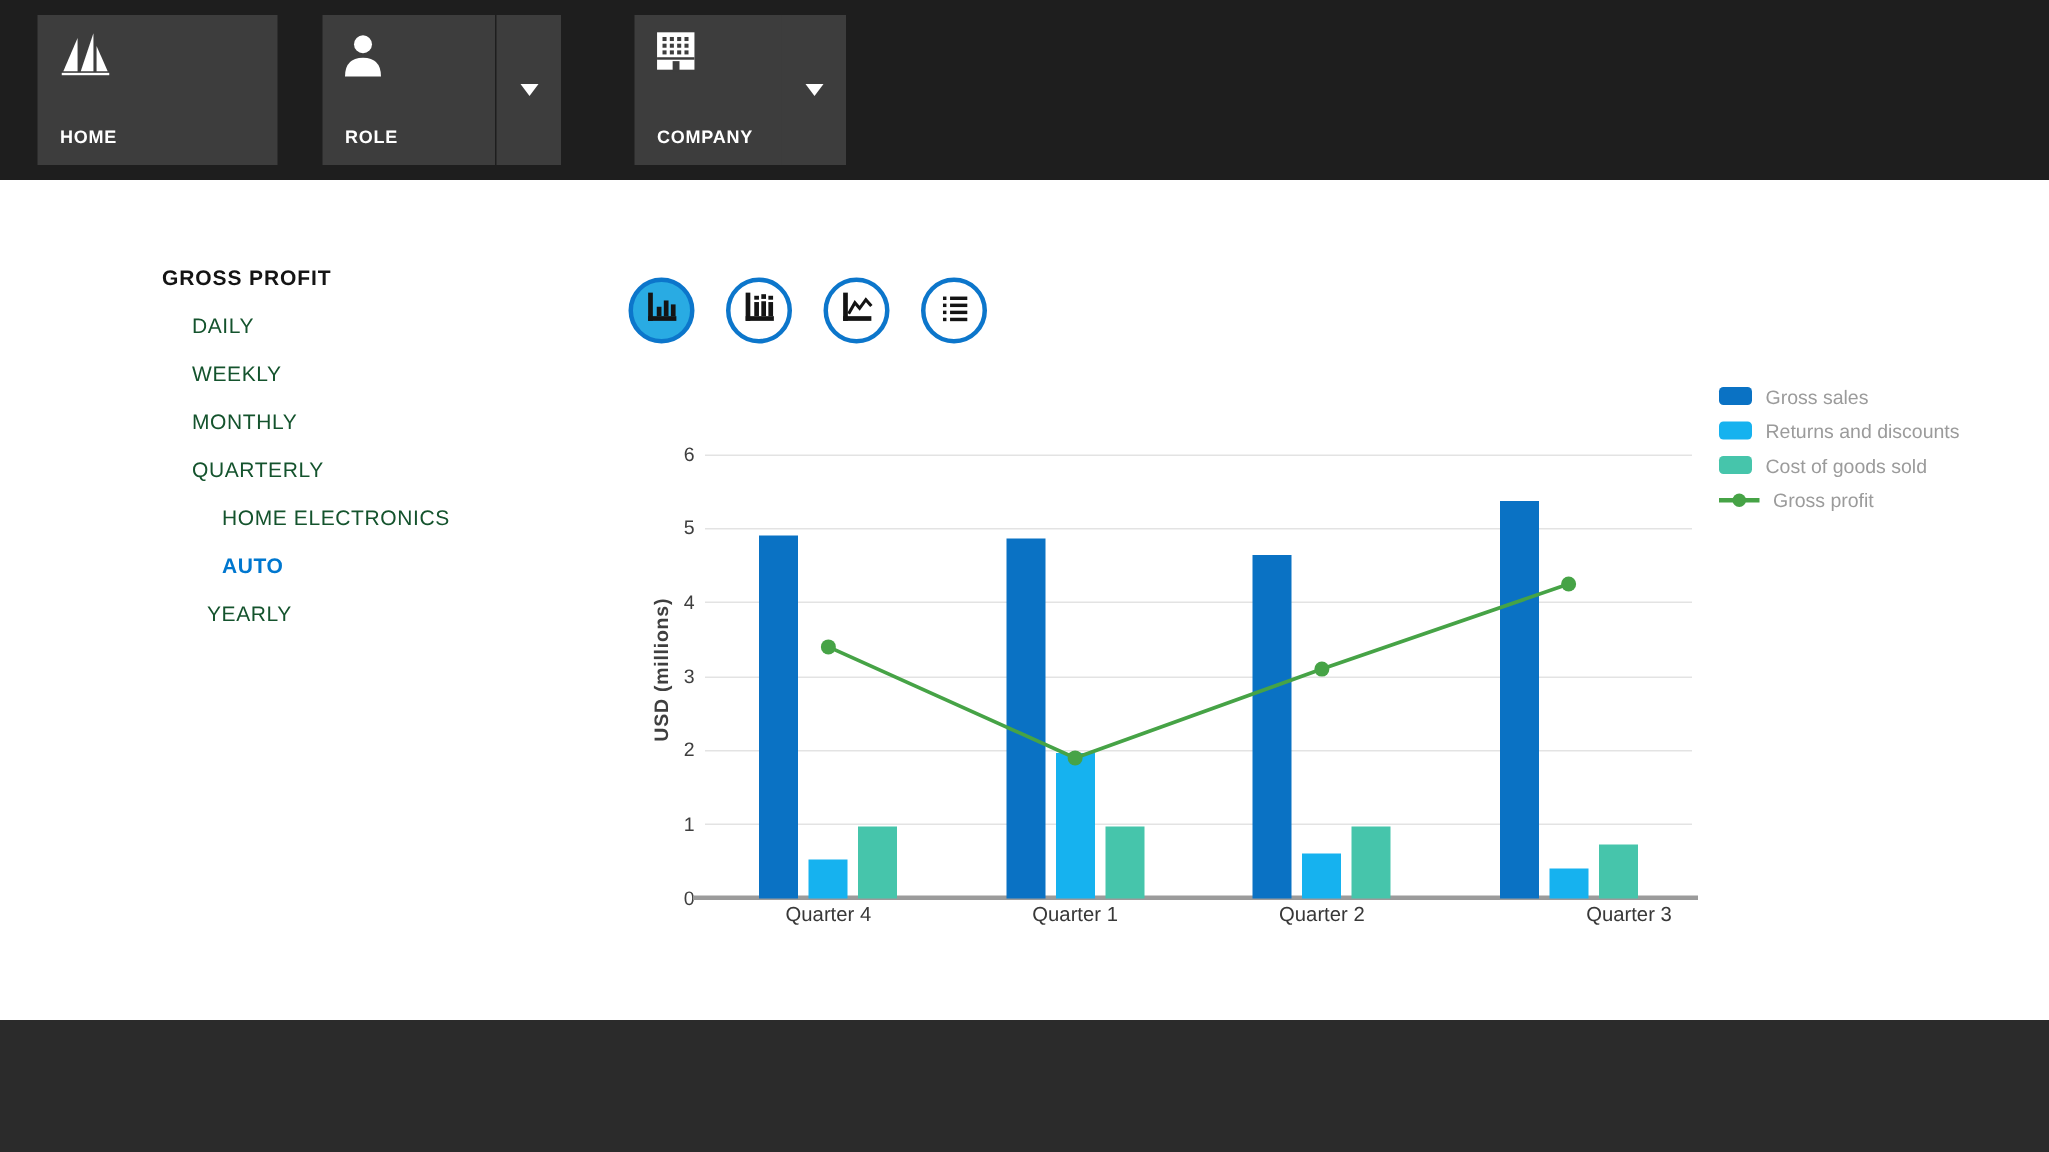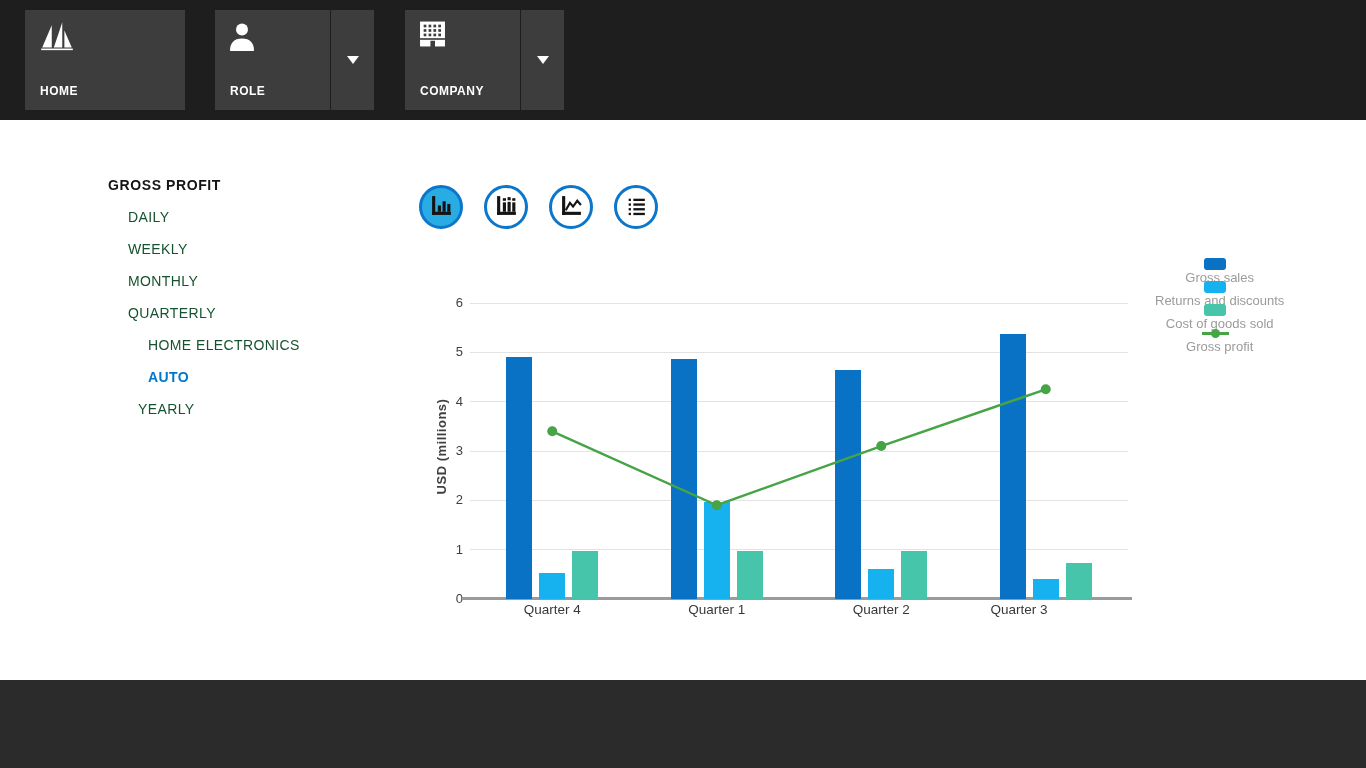--- a/index.html
+++ b/index.html
@@ -39,21 +39,21 @@
                 transform:rotate(-90deg);}
   .gridline{position:absolute;height:1px;background:#e3e3e3;}
   .axis-line{position:absolute;left:462px;top:597px;width:670px;height:3px;background:#9b9b9b;}
   .ytick{position:absolute;width:38px;left:425px;text-align:right;font-size:13px;color:#3f3f3f;}
   .xtick{position:absolute;top:602px;width:120px;text-align:center;font-size:13.5px;color:#383838;}
   .bar{position:absolute;width:26px;}
   #line-overlay{position:absolute;left:0;top:0;width:1366px;height:768px;pointer-events:none;}
 
   
   #legend{position:absolute;left:1146px;top:258px;}
-  .legend-row{display:flex;align-items:center;height:12px;margin-bottom:11px;flex-direction:column;}
+  .legend-row{display:flex;align-items:center;height:12px;margin-bottom:11px;}
   .legend-swatch{width:22px;height:12px;border-radius:3px;flex:none;}
   .legend-line-sample{position:relative;width:27px;height:12px;flex:none;}
   .legend-line-sample .ln{position:absolute;left:0;top:5px;width:27px;height:3px;}
   .legend-line-sample .dot{position:absolute;left:9px;top:2px;width:9px;height:9px;border-radius:50%;}
   .legend-label{margin-left:9px;font-size:13px;color:#9b9b9b;white-space:nowrap;}
 
   
   #bottom-bar{position:absolute;left:0;top:680px;width:1366px;height:88px;background:#2b2b2b;}
 </style>
 </head>
@@ -81,21 +81,21 @@
           <path d="M25,9 L32,25 L25,25 Z"></path>
           <rect x="3" y="26" width="30" height="1.5"></rect>
         </svg>
       </span>
       <span class="tile-label">HOME</span>
     </div>
     <div class="arrow-tile" style="left:331px;">
       <span class="caret"></span>
     </div>
 
-    <div class="tile" style="left:405px;width:115px;">
+    <div class="tile" style="left:423px;width:115px;">
       <span class="tile-icon" style="top:10px;left:14px;">
         <svg width="27" height="28" viewBox="0 0 26 26">
           <rect x="1" y="1" width="24" height="24" fill="#fff"></rect>
           <g fill="#3d3d3d">
             <rect x="4.5" y="4" width="2.6" height="2.6"></rect>
               <rect x="9.2" y="4" width="2.6" height="2.6"></rect>
             <rect x="13.9" y="4" width="2.6" height="2.6"></rect>
               <rect x="18.6" y="4" width="2.6" height="2.6"></rect>
             <rect x="4.5" y="8.3" width="2.6" height="2.6"></rect>
               <rect x="9.2" y="8.3" width="2.6" height="2.6"></rect>
@@ -187,21 +187,21 @@
     <div class="ytick" style="top: 443px;">3</div>
     <div class="gridline" style="left: 470px; top: 401.167px; width: 658px;"></div>
     <div class="ytick" style="top: 393.667px;">4</div>
     <div class="gridline" style="left: 470px; top: 351.833px; width: 658px;"></div>
     <div class="ytick" style="top: 344.333px;">5</div>
     <div class="gridline" style="left: 470px; top: 302.5px; width: 658px;"></div>
     <div class="ytick" style="top: 295px;">6</div>
     <div class="xtick" style="left: 492.25px;">Quarter 4</div>
     <div class="xtick" style="left: 656.75px; text-align: center;">Quarter 1</div>
     <div class="xtick" style="left: 821.25px;">Quarter 2</div>
-    <div class="xtick" style="left: 959px;">Quarter 3</div>
+    <div class="xtick" style="left: 1026px;">Quarter 3</div>
     <div id="plot"></div>
   <div class="axis-line"></div>
 
   <div id="legend">
     <div class="legend-row">
       <span class="legend-swatch" style="background: rgb(10, 114, 196);"></span>
       <span class="legend-label">Gross sales</span>
     </div>
     <div class="legend-row">
       <span class="legend-swatch" style="background: rgb(22, 178, 239);"></span>

